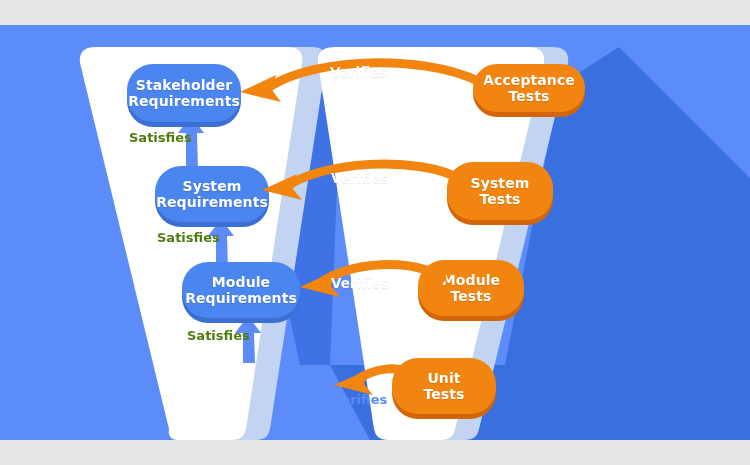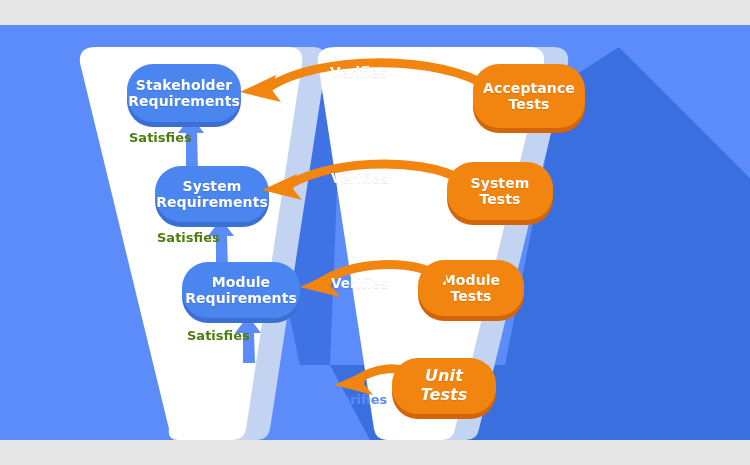--- a/index.html
+++ b/index.html
@@ -116,36 +116,36 @@
     <span class="lbl">System
 Requirements</span>
   </div>
 
   <div class="node blue" style="left:182px;top:262px;width:118px;height:56px;font-size:14px;">
     <span class="lbl">Module
 Requirements</span>
   </div>
 
 
-  <div class="node orange" style="left:473px;top:64px;width:112px;height:64px;font-size:14px;">
+  <div class="node orange" style="left:473px;top:64px;width:112px;height:48px;font-size:14px;">
     <span class="lbl">Acceptance
 Tests</span>
   </div>
 
   <div class="node orange" style="left:447px;top:162px;width:106px;height:58px;font-size:14px;">
     <span class="lbl">System
 Tests</span>
   </div>
 
   <div class="node orange" style="left:418px;top:260px;width:106px;height:56px;font-size:14px;">
     <span class="lbl">Module
 Tests</span>
   </div>
 
-  <div class="node orange" style="left:392px;top:358px;width:104px;height:56px;font-size:16px;font-style:italic;">
+  <div class="node orange" style="left:392px;top:358px;width:104px;height:56px;font-size:14px;">
     <span class="lbl">Unit
 Tests</span>
   </div>
 
   <div class="tag satisfies" style="left:129px;top:130px;">Satisfies</div>
   <div class="tag satisfies" style="left:157px;top:230px;">Satisfies</div>
   <div class="tag satisfies" style="left:187px;top:328px;">Satisfies</div>
 
   <div class="tag verifies-w" style="left:330px;top:64px;">Verifies</div>
   <div class="tag verifies-w" style="left:331px;top:170px;">Verifies</div>

